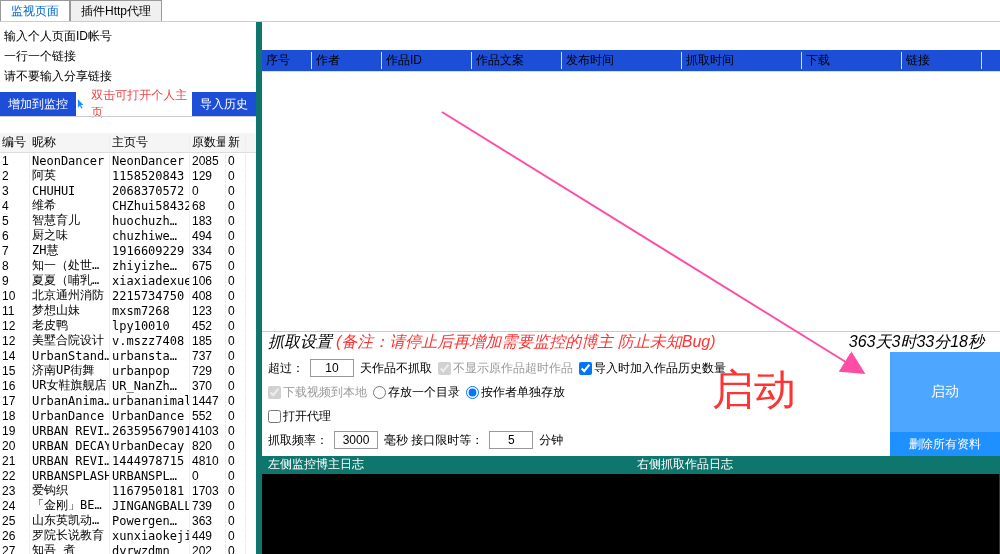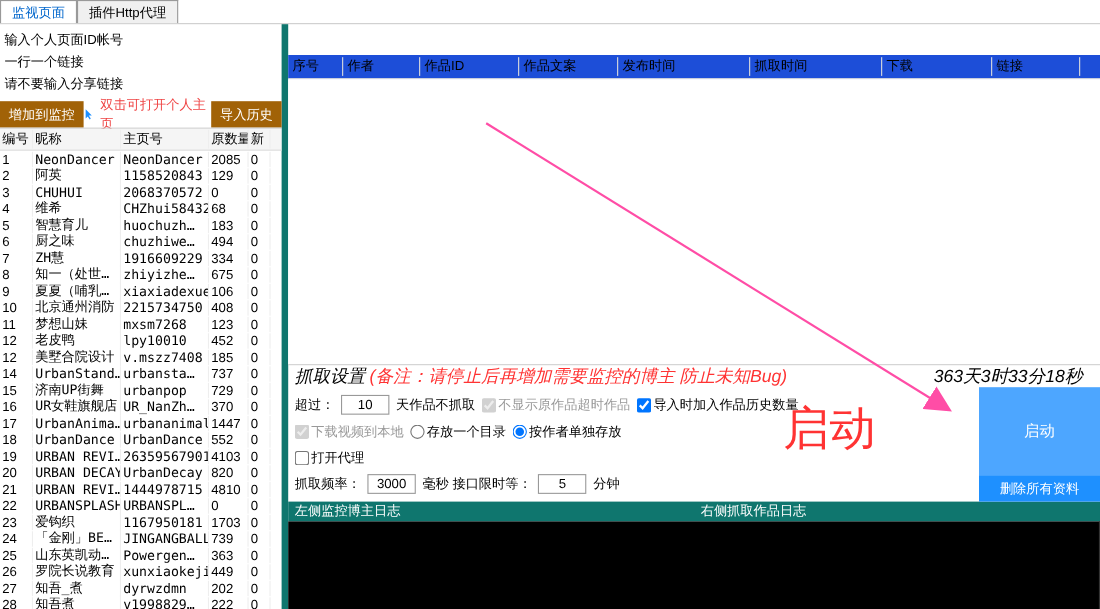--- a/index.html
+++ b/index.html
@@ -4,25 +4,25 @@
 <style>
 * { box-sizing: border-box; margin: 0; padding: 0; }
 body { font-family: "Microsoft YaHei", SimSun, Arial, sans-serif; font-size: 12px; color: #000; background: #fff; width: 1000px; height: 554px; overflow: hidden; }
 .tabs { display: flex; height: 22px; border-bottom: 1px solid #ccc; }
 .tab { padding: 2px 10px; border: 1px solid #999; border-bottom: none; background: #f0f0f0; font-size: 12px; cursor: pointer; }
 .tab.active { color: #0066cc; background: #fff; }
 .main { display: flex; height: calc(100% - 22px); }
 .left-panel { width: 262px; display: flex; flex-direction: column; border-right: 6px solid #0f766e; }
 .hints { padding: 4px; line-height: 20px; font-size: 12px; }
 .left-toolbar { display: flex; height: 24px; margin-top: 2px; }
-.btn-blue { background: #a16207; color: #fff; border: none; padding: 0 8px; font-size: 12px; cursor: pointer; }
+.btn-blue { background: #1d4ed8; color: #fff; border: none; padding: 0 8px; font-size: 12px; cursor: pointer; }
 .dbl-hint { flex: 1; color: #ef4444; display: flex; align-items: center; justify-content: center; gap: 4px; font-size: 12px; }
 .left-table { flex: 1; overflow: hidden; border-top: 1px solid #ccc; }
 .lt-head, .lt-row { display: flex; height: 15px; align-items: center; font-size: 12px; }
-.lt-head { background: #f5f5f5; border-bottom: 1px solid #ddd; height: 20px; }
+.lt-head { background: #f5f5f5; border-bottom: 1px solid #ddd; height: 20px; margin-top: 16px; }
 .lt-head > div, .lt-row > div { padding: 0 2px; overflow: hidden; white-space: nowrap; border-right: 1px solid #eee; }
 .c-id { width: 30px; }
 .c-nick { width: 80px; font-family: monospace; }
 .c-page { width: 80px; font-family: monospace; }
 .c-orig { width: 36px; text-align: left; }
 .c-new { width: 20px; }
 .right-panel { flex: 1; display: flex; flex-direction: column; }
 .rt-head { display: flex; height: 22px; background: #1d4ed8; border-bottom: 1px solid #ddd; align-items: center; margin-top: 28px; }
 .rt-head > div { padding: 0 4px; border-right: 1px solid #ddd; }
 .rc-seq { width: 50px; }

